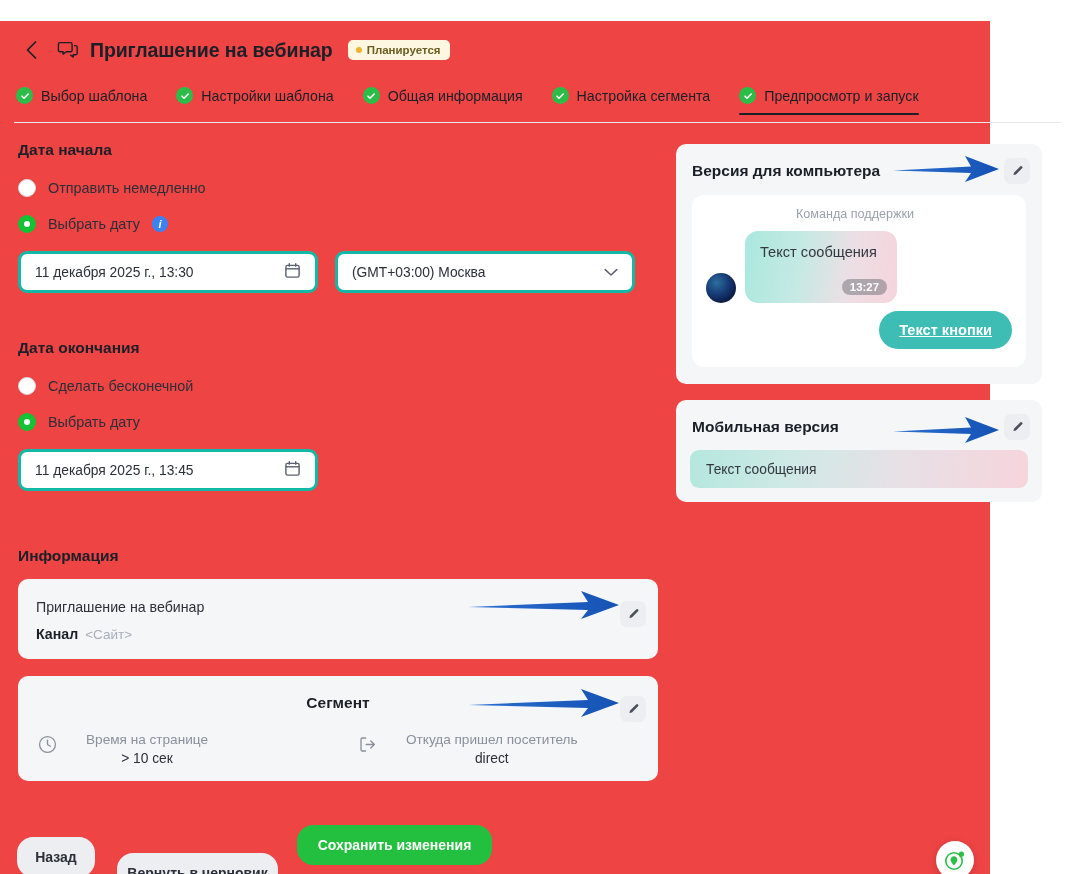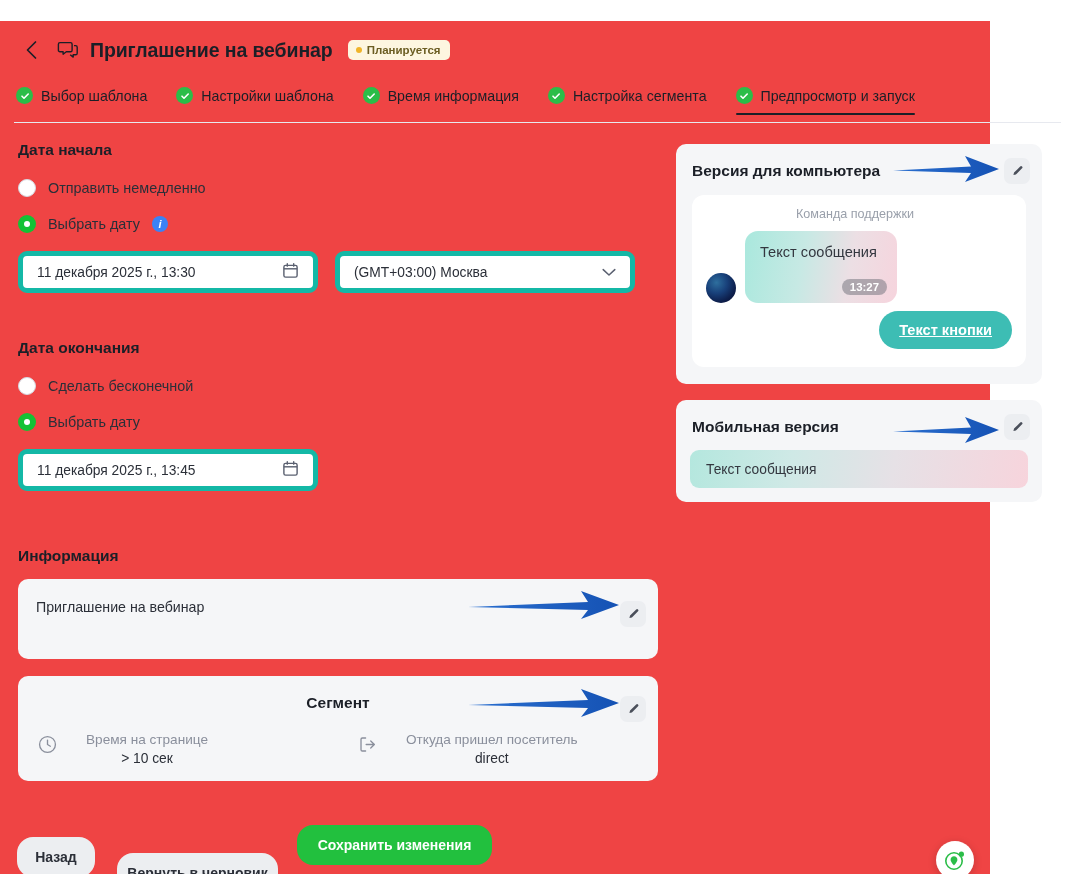--- a/index.html
+++ b/index.html
@@ -31,21 +31,21 @@
   .left { position: absolute; left: 18px; top: 120px; width: 650px; }
   .sec-title { font-size: 15.5px; font-weight: bold; color: #1b1f27; margin-bottom: 14px; }
   .radio-row { display: flex; align-items: center; gap: 12px; height: 30px; margin-bottom: 6px; cursor: pointer; }
   .radio { width: 18px; height: 18px; border-radius: 50%; border: 1.5px solid #d5d8e0; background: #fff; flex: none; }
   .radio.on { border: none; background: #14c235; display: flex; align-items: center; justify-content: center; }
   .radio.on::after { content: ""; width: 6px; height: 6px; border-radius: 50%; background: #fff; }
   .radio-lbl { font-size: 14.4px; color: #2b2f38; }
   .info-i { width: 16px; height: 16px; border-radius: 50%; background: #3b82f6; color: #fff; font-size: 11px;
     font-weight: bold; display: flex; align-items: center; justify-content: center; font-style: italic; }
   .inputs-row { display: flex; gap: 17px; margin-top: 12px; }
-  .field { height: 42px; border: 5px solid #14b8a6; border-radius: 9px; background: #fff; display: flex;
+  .field { height: 42px; border: 3px solid #14b8a6; border-radius: 9px; background: #fff; display: flex;
     align-items: center; padding: 0 14px; font-size: 13.8px; color: #2b2f38; cursor: text; }
   .field .txt { flex: 1; }
   .f-date { width: 300px; }
   .f-tz { width: 300px; cursor: pointer; }
   .chev-d { color: #5a6070; }
 
   
   .card { background: #f5f6f8; border-radius: 10px; position: relative; }
   .card-line1 { font-size: 14.2px; color: #2b2f38; }
   .card-bold { font-size: 14.2px; font-weight: bold; color: #1b1f27; }
@@ -130,21 +130,21 @@
           </svg>
         </span>
       <span class="lbl">Настройки шаблона</span>
     </div>
     <div class="tab">
       <span class="check">
           <svg width="10" height="10" viewBox="0 0 10 10">
             <path d="M2 5.2 4 7.2 8.2 3" stroke="#fff" stroke-width="1.6" fill="none" stroke-linecap="round" stroke-linejoin="round"></path>
           </svg>
         </span>
-      <span class="lbl">Время информация</span>
+      <span class="lbl">Общая информация</span>
     </div>
     <div class="tab">
       <span class="check">
           <svg width="10" height="10" viewBox="0 0 10 10">
             <path d="M2 5.2 4 7.2 8.2 3" stroke="#fff" stroke-width="1.6" fill="none" stroke-linecap="round" stroke-linejoin="round"></path>
           </svg>
         </span>
       <span class="lbl">Настройка сегмента</span>
     </div>
     <div class="tab active">
@@ -218,20 +218,24 @@
             </svg>
         </span>
       </div>
     </div>
   </div>
 
   <div class="left" style="top:526px">
     <div class="sec-title">Информация</div>
     <div class="card" style="width:640px;height:80px;padding:20px 18px;">
       <div class="card-line1">Приглашение на вебинар</div>
+      <div style="margin-top:11px;display:flex;gap:7px;align-items:baseline;">
+        <span class="card-bold">Канал</span>
+        <span class="muted">&lt;Сайт&gt;</span>
+      </div>
       <div class="pencil" style="position:absolute;right:12px;top:22px;">
         <svg width="13" height="13" viewBox="0 0 14 14" fill="none">
             <path d="M9.9 1.6a1.4 1.4 0 0 1 2 2l-6.6 6.6-2.7.7.7-2.7 6.6-6.6Z" fill="#4a4f5a"></path>
           </svg>
       </div>
     </div>
   </div>
 
   <div class="left" style="top:655px">
     <div class="card" style="width:640px;height:105px;padding:18px 18px;text-align:center;">

